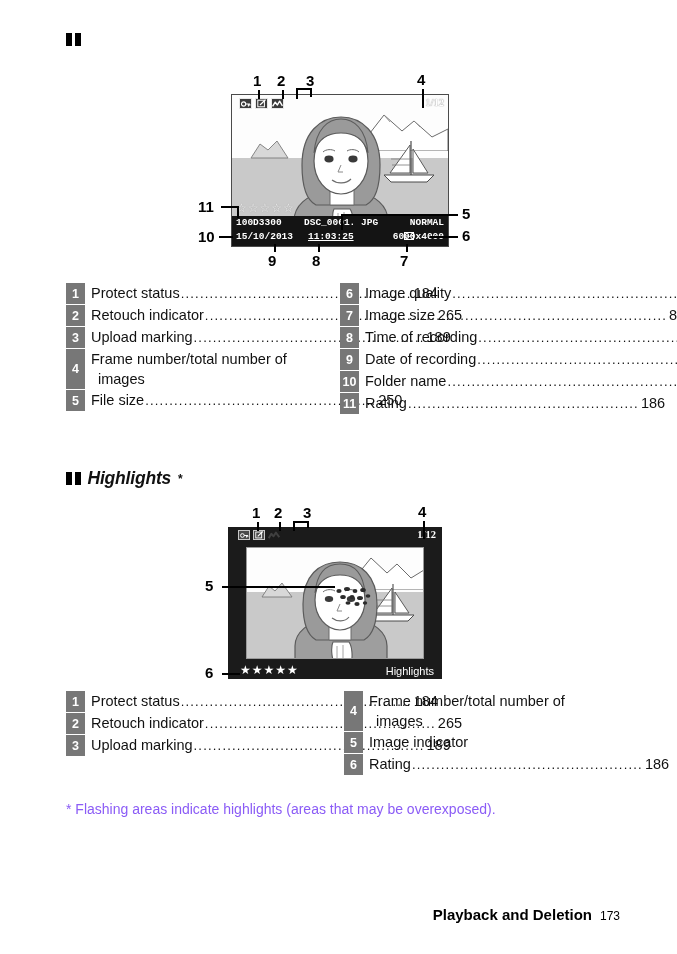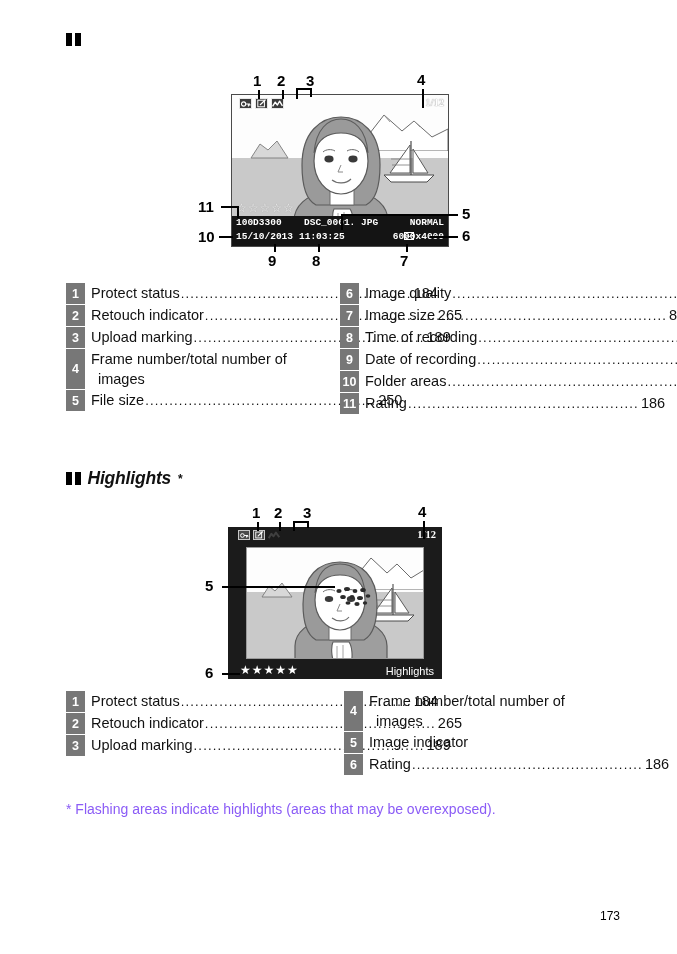--- a/index.html
+++ b/index.html
@@ -257,21 +257,21 @@
     </div>
 
     <div class="infobar">
       <div class="line l1">
         <span class="fld" style="left:4px;">100D3300</span>
         <span class="fld" style="left:72px;">DSC_0001. JPG</span>
         <span class="fld" style="right:4px;">NORMAL</span>
       </div>
       <div class="line l2">
         <span class="fld" style="left:4px;">15/10/2013</span>
-        <span class="fld" style="left:67px;">11:03:25</span>
+        <span class="fld" style="left:76px;text-decoration:underline;">11:03:25</span>
         <span class="fld" style="right:34px; top:1px;">
           <svg width="10" height="8" viewBox="0 0 10 8">
               <rect x="0.5" y="0.5" width="9" height="7" fill="none" stroke="#ffffff" stroke-width="1"></rect>
               <path d="M2 6 L4 3.4 L5.6 5 L7.4 2.6 L8.6 4.4" fill="none" stroke="#ffffff" stroke-width="0.9"></path>
             </svg>
         </span>
         <span class="fld" style="right:4px;">6000x4000</span>
       </div>
     </div>
   </div>
@@ -382,21 +382,21 @@
       <div class="tnum">9</div>
       <div class="tbody">
         <span class="tlabel">Date of recording</span>
         <span class="tdots">................................................</span>
 
       </div>
     </div>
     <div class="trow">
       <div class="tnum">10</div>
       <div class="tbody">
-        <span class="tlabel">Folder areas</span>
+        <span class="tlabel">Folder name</span>
         <span class="tdots">................................................</span>
 
       </div>
     </div>
     <div class="trow">
       <div class="tnum">11</div>
       <div class="tbody">
         <span class="tlabel">Rating</span>
         <span class="tdots">................................................</span>
         <span class="tpage">186</span>
@@ -574,16 +574,17 @@
         <span class="tlabel">Rating</span>
         <span class="tdots">................................................</span>
         <span class="tpage">186</span>
       </div>
     </div>
   </div>
 
   <div class="footnote" style="left:66px; top:801px;">* Flashing areas indicate highlights (areas that may be overexposed).</div>
 
   <div class="footer">
+    <span class="ft-title">Playback and Deletion</span>
     <span class="ft-page">173</span>
   </div>
 
 </div>
 
 </body></html>

